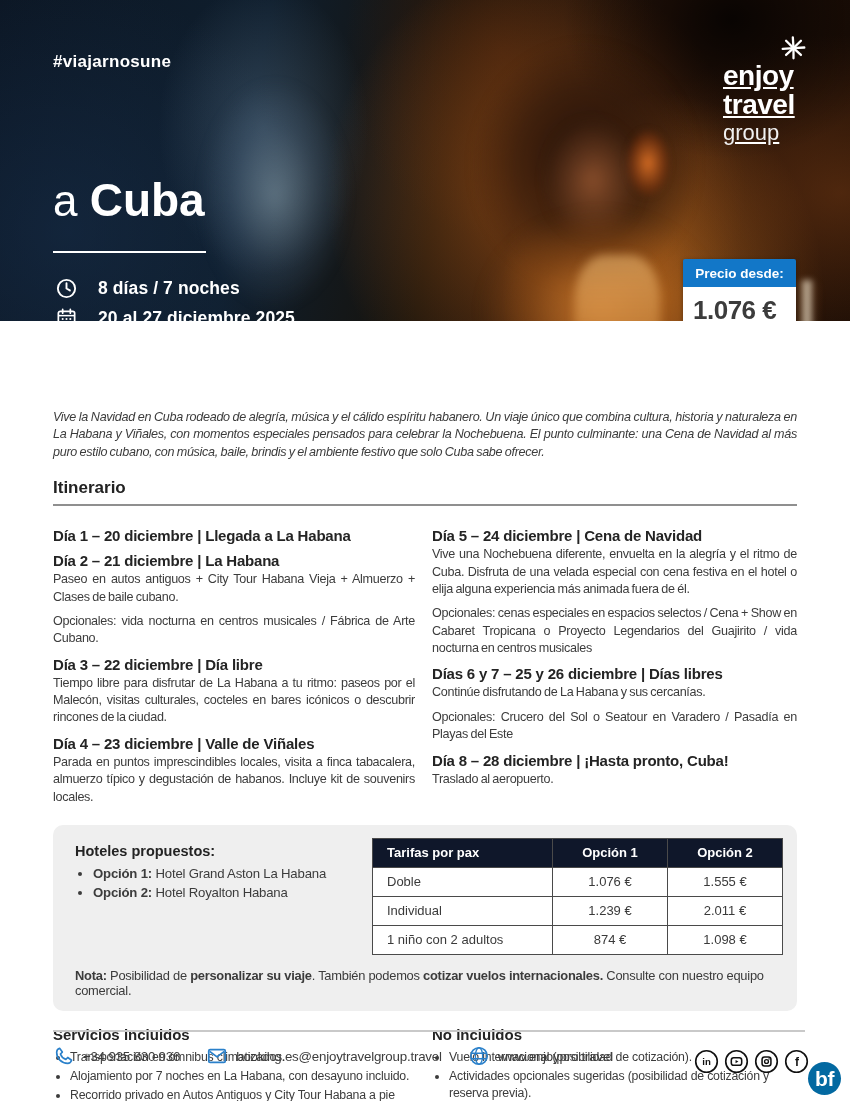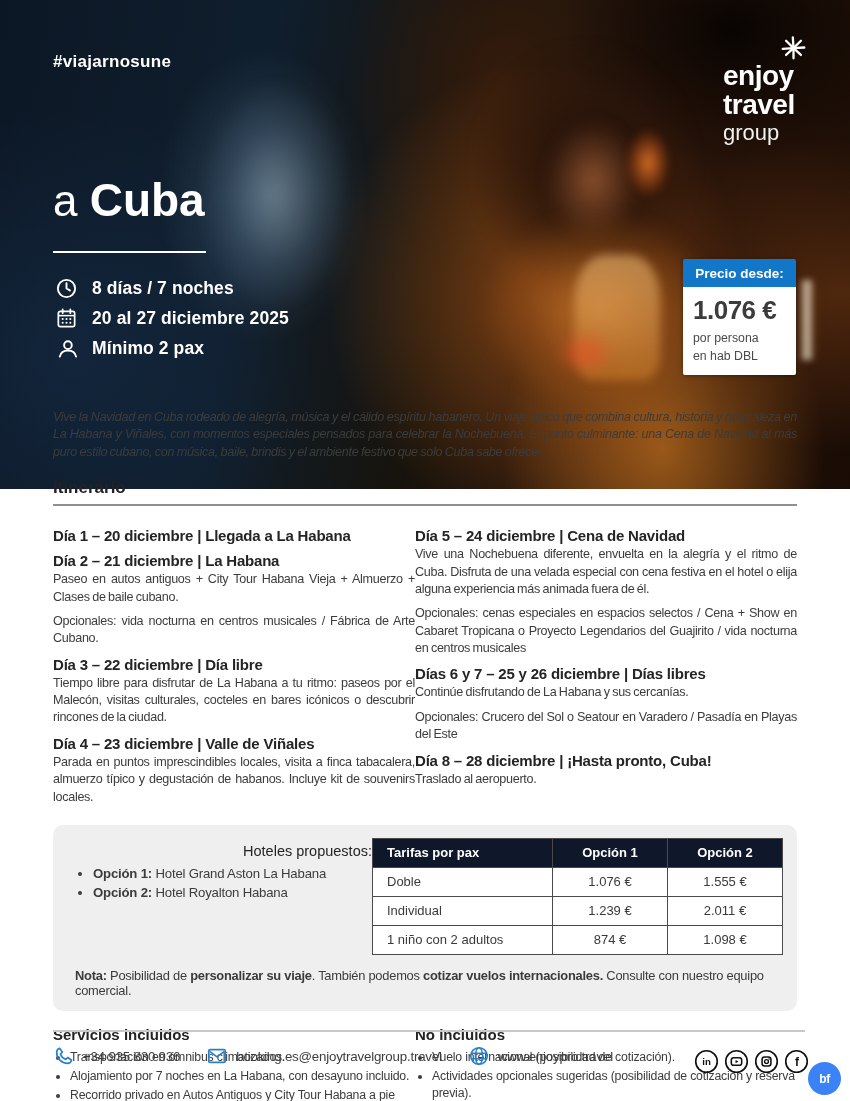--- a/index.html
+++ b/index.html
@@ -1,20 +1,20 @@
 <!DOCTYPE html>
 <html><head>
 <meta charset="utf-8">
 <style>
   html,body{margin:0;padding:0;background:#ffffff;}
   .page{position:relative;width:850px;height:1101px;background:#fff;overflow:hidden;
         font-family:"Liberation Sans",sans-serif;color:#3c3c3c;}
 
   
-  .hero{position:absolute;left:0;top:0;width:850px;height:489px;overflow:hidden;
+  .hero{position:absolute;left:0;top:0;width:850px;height:321px;overflow:hidden;
     background:
       radial-gradient(240px 200px at 86% 6%, rgba(0,0,0,.78), transparent 70%),
       radial-gradient(300px 220px at 99% 60%, rgba(120,60,20,.55), transparent 72%),
       radial-gradient(230px 290px at 78% 92%, rgba(226,132,36,.6), transparent 70%),
       radial-gradient(300px 330px at 63% 60%, rgba(196,98,26,.55), transparent 70%),
       radial-gradient(210px 250px at 59% 16%, rgba(55,28,12,.9), transparent 75%),
       radial-gradient(150px 210px at 31% 40%, rgba(125,155,180,.30), transparent 70%),
       radial-gradient(330px 330px at 8% 72%, rgba(24,48,78,.5), transparent 75%),
       linear-gradient(100deg,#0c1725 0%,#0f1e2d 30%,#17130c 52%,#2b150a 74%,#190c05 100%);
   }
@@ -30,65 +30,65 @@
   .ph-decanter{left:575px;top:255px;width:85px;height:125px;border-radius:35% 35% 20% 20%;
     background:linear-gradient(180deg, rgba(240,190,120,.55), rgba(200,120,40,.6));filter:blur(5px);}
   .ph-glass{left:625px;top:128px;width:46px;height:70px;border-radius:50% 50% 10% 10%;
     background:radial-gradient(closest-side, rgba(235,120,40,.85), rgba(150,60,15,.4) 75%, transparent);filter:blur(3px);}
   .ph-chair{left:730px;top:280px;width:90px;height:80px;border-radius:8px;filter:blur(3px);opacity:.8;
     background:repeating-linear-gradient(90deg, rgba(235,220,195,.85) 0 10px, rgba(120,70,30,.15) 10px 24px);}
   .ph-candle{left:555px;top:330px;width:60px;height:45px;
     background:radial-gradient(closest-side, rgba(230,80,40,.8), transparent);}
 
   .hashtag{position:absolute;left:53px;top:52px;color:#fff;font-weight:bold;font-size:17px;letter-spacing:.3px;}
-  .logo{position:absolute;left:723px;top:62px;color:#fff;line-height:1;}
+  .logo{position:absolute;left:723px;top:62px;color:#fff;line-height:1;text-decoration:underline;}
   .logo-star{position:absolute;left:57px;top:-28px;width:27px;height:27px;}
   .logo-w{font-size:28px;font-weight:bold;letter-spacing:-.5px;}
   .logo-w2{font-size:28px;font-weight:bold;letter-spacing:-.5px;margin-top:1px;}
   .logo-g{font-size:22px;font-weight:normal;color:#f1f1f1;margin-top:3px;letter-spacing:0;}
 
   .hero-title{position:absolute;left:53px;top:165px;color:#fff;}
   .t1{font-size:41px;font-weight:normal;letter-spacing:-.5px;}
   .t2{font-size:44px;margin-top:8px;font-weight:normal;}
   .t2 .b{font-weight:bold;font-size:46px;}
   .t-underline{width:153px;height:2px;background:#fff;margin-top:24px;}
 
   .meta{position:absolute;left:55px;top:277px;}
   .meta-row{display:flex;align-items:center;margin-bottom:7px;color:#fff;}
   .meta-row svg{width:23px;height:23px;color:#fff;}
-  .meta-row span{margin-left:14px;font-size:17.5px;font-weight:bold;letter-spacing:.1px;}
+  .meta-row span{margin-left:20px;font-size:17.5px;font-weight:bold;letter-spacing:.1px;}
 
   .price-box{position:absolute;left:683px;top:259px;width:113px;border-radius:2px;overflow:hidden;
              box-shadow:0 1px 4px rgba(0,0,0,.35);}
   .pb-head{background:#1277c8;color:#fff;font-size:13.5px;font-weight:bold;text-align:center;padding:7px 0 6px;}
   .pb-body{background:#fff;padding:8px 10px 10px;}
   .pb-price{font-size:26px;font-weight:bold;color:#3c3c3c;letter-spacing:-.5px;}
   .pb-per{font-size:12.3px;color:#4a4a4a;line-height:1.3;margin-top:2px;}
   .pb-per.first{margin-top:5px;}
 
   
   .content{position:absolute;left:0;top:377px;width:850px;padding:0 53px;box-sizing:border-box;}
   .bodytext{font-size:12.6px;line-height:1.38;letter-spacing:-.3px;word-spacing:-.7px;
             text-align:justify;color:#3c3c3c;}
   .intro{margin:32px 0 0;font-style:italic;}
 
   .it-heading{font-size:17px;font-weight:bold;color:#222;margin:17px 0 0;}
   .rule{height:2px;background:#8f8f8f;margin-top:6px;}
 
-  .cols{display:flex;margin-top:13px;}
+  .cols{display:flex;gap:17px;margin-top:13px;}
   .col-l{flex:0 0 362px;}
   .col-r{flex:1;}
   .day{margin-bottom:4px;}
   .day h3{font-size:15px;font-weight:bold;color:#242424;margin:8px 0 2px;letter-spacing:-.2px;}
   .day p{margin:0 0 7px;}
 
   .graybox{background:#efefef;border-radius:10px;margin-top:12px;padding:13px 14px 12px 22px;}
   .gb-row{display:flex;}
   .hotels{flex:1;padding-top:5px;}
-  .hotels h4{font-size:14.5px;font-weight:normal;color:#242424;margin:0 0 7px;text-align:right;}
+  .hotels h4{font-size:14.5px;font-weight:bold;color:#242424;margin:0 0 7px;}
   .hotels ul{margin:0;padding-left:18px;}
   .hotels li{font-size:13.2px;margin:4px 0;letter-spacing:-.2px;}
   .tariff{border-collapse:collapse;background:#fff;flex:0 0 auto;}
   .tariff th,.tariff td{border:1.5px solid #4a4a4a;font-size:13px;height:26px;}
   .tariff th{background:#0f172a;color:#fff;font-weight:bold;text-align:center;}
   .tariff th.c1{width:164px;text-align:left;padding-left:14px;}
   .tariff th.c2,.tariff th.c3{width:112px;}
   .tariff td{color:#3a3a3a;text-align:center;}
   .tariff td:first-child{text-align:left;padding-left:14px;}
   .note{margin:13px 0 1px;font-size:12.9px;letter-spacing:-.25px;color:#3b3b3b;}
@@ -100,21 +100,21 @@
 
   
   .footer-rule{position:absolute;left:53px;right:45px;top:1030px;height:2px;background:#c9c9c9;}
   .contacts{position:absolute;left:53px;top:1045px;display:flex;align-items:center;gap:26px;}
   .contact{display:flex;align-items:center;gap:8px;cursor:pointer;}
   .contact svg{width:22px;height:22px;color:#2a80ca;}
   .contact span{font-size:13.3px;color:#3d3d3d;letter-spacing:-.2px;}
   .socials{position:absolute;right:41px;top:1049px;display:flex;gap:5px;}
   .socials svg{width:25px;height:25px;color:#111;cursor:pointer;}
   .bf{position:absolute;right:9px;top:1062px;width:33px;height:33px;border-radius:50%;
-      background:#3b82f6;color:#fff;font-weight:bold;font-size:12px;
+      background:#0369a1;color:#fff;font-weight:bold;font-size:21px;
       display:flex;align-items:center;justify-content:center;letter-spacing:-.5px;}
   svg text{font-family:"Liberation Sans",sans-serif;}
 </style>
 </head>
 <body>
 
 <div class="page">
 
   <div class="hero">
     <div class="ph ph-blonde"></div>

